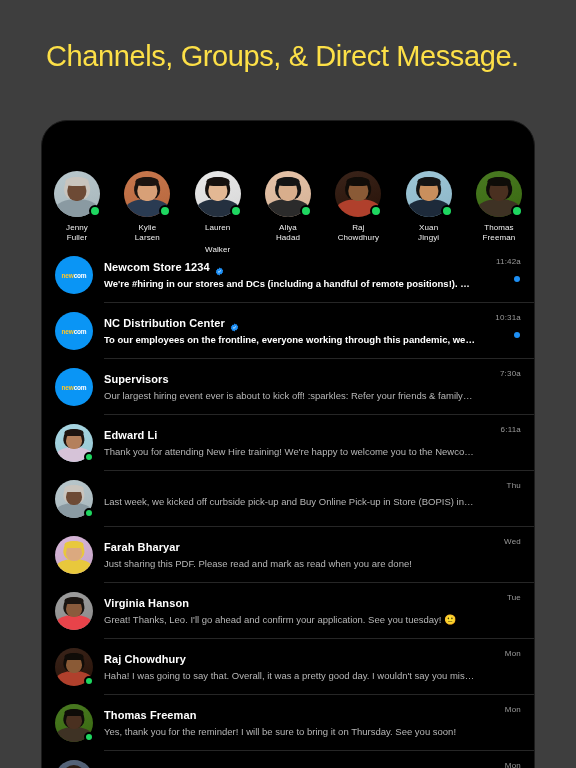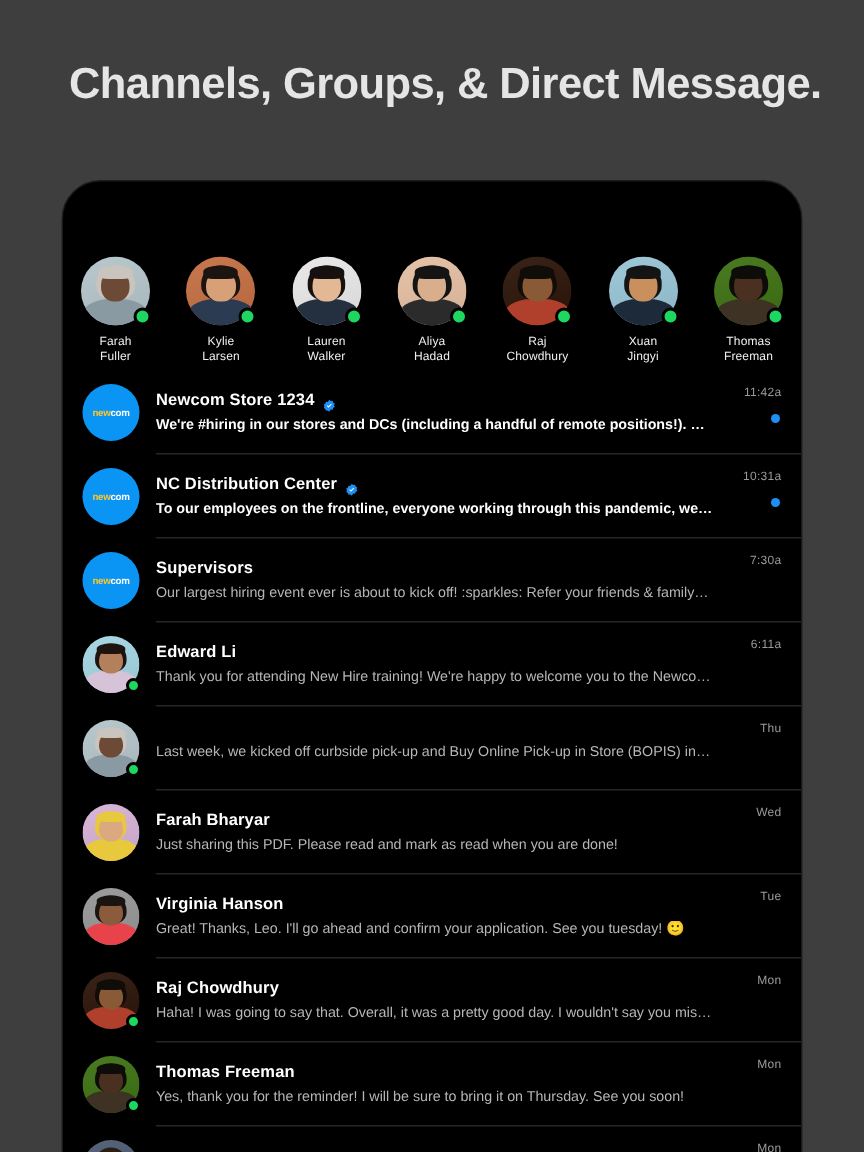--- a/index.html
+++ b/index.html
@@ -6,22 +6,22 @@
   html, body {
     width:576px; height:768px;
     background:#3e3e3e;
     font-family:"Liberation Sans", sans-serif;
     overflow:hidden;
   }
   #headline {
     position:absolute;
     left:46px; top:40px;
     font-size:29px;
-    font-weight:bold;
-    color:#e5e5e5;
+    font-weight:normal;
+    color:#fde047;
     letter-spacing:-0.4px;
     white-space:nowrap;
   }
   #phone {
     position:absolute;
     left:41px; top:120px;
     width:494px; height:660px;
     background:#000000;
     border-radius:26px 26px 0 0;
     border:1px solid #1c1c1c;
@@ -203,21 +203,21 @@
     <div class="person-av-wrap">
       <div class="person-av">
     <div class="a-bg" style="background:linear-gradient(160deg,#b9c8cd 0%,#a7b6bb 100%)"></div>
     <div class="a-body" style="width:42.32px;height:18.400000000000002px;background:#8a9aa2"></div>
     <div class="a-hair" style="width:25.76px;height:23.92px;top:5.52px;background:#c9c4bd"></div>
     <div class="a-head" style="width:19.32px;height:21.16px;top:9.200000000000001px;background:#6d4a35"></div>
     <div class="a-hair" style="width:23px;height:8.28px;top:6.44px;background:#c9c4bd;border-radius:50% 50% 30% 30%"></div>
   </div>
       <div class="pres-dot"></div>
     </div>
-    <div class="person-name">Farah</div>
+    <div class="person-name">Jenny</div>
     <div class="person-name" style="margin-top:0">Fuller</div>
   </div>
       <div class="person">
     <div class="person-av-wrap">
       <div class="person-av">
     <div class="a-bg" style="background:linear-gradient(160deg,#c8784e 0%,#b6663c 100%)"></div>
     <div class="a-body" style="width:42.32px;height:18.400000000000002px;background:#2a3b52"></div>
     <div class="a-hair" style="width:25.76px;height:23.92px;top:5.52px;background:#1b1410"></div>
     <div class="a-head" style="width:19.32px;height:21.16px;top:9.200000000000001px;background:#d8a077"></div>
     <div class="a-hair" style="width:23px;height:8.28px;top:6.44px;background:#1b1410;border-radius:50% 50% 30% 30%"></div>
@@ -232,21 +232,21 @@
       <div class="person-av">
     <div class="a-bg" style="background:linear-gradient(160deg,#e9e9e9 0%,#d7d7d7 100%)"></div>
     <div class="a-body" style="width:42.32px;height:18.400000000000002px;background:#24303f"></div>
     <div class="a-hair" style="width:25.76px;height:23.92px;top:5.52px;background:#16110e"></div>
     <div class="a-head" style="width:19.32px;height:21.16px;top:9.200000000000001px;background:#e3b894"></div>
     <div class="a-hair" style="width:23px;height:8.28px;top:6.44px;background:#16110e;border-radius:50% 50% 30% 30%"></div>
   </div>
       <div class="pres-dot"></div>
     </div>
     <div class="person-name">Lauren</div>
-    <div class="person-name" style="margin-top:0">Walker</div>
+    <div class="person-name" style="margin-top:12px">Walker</div>
   </div>
       <div class="person">
     <div class="person-av-wrap">
       <div class="person-av">
     <div class="a-bg" style="background:linear-gradient(160deg,#e6c3a8 0%,#d4b196 100%)"></div>
     <div class="a-body" style="width:42.32px;height:18.400000000000002px;background:#2b2b2b"></div>
     <div class="a-hair" style="width:25.76px;height:23.92px;top:5.52px;background:#141414"></div>
     <div class="a-head" style="width:19.32px;height:21.16px;top:9.200000000000001px;background:#d8ae8c"></div>
     <div class="a-hair" style="width:23px;height:8.28px;top:6.44px;background:#141414;border-radius:50% 50% 30% 30%"></div>
   </div>

